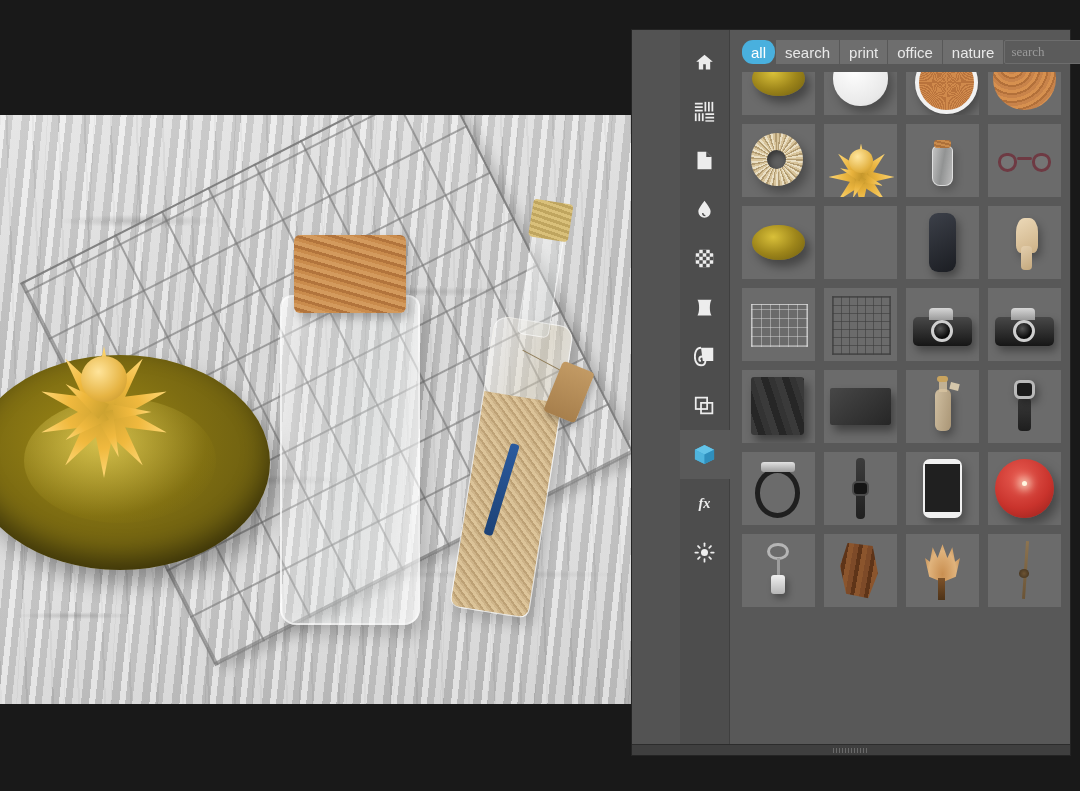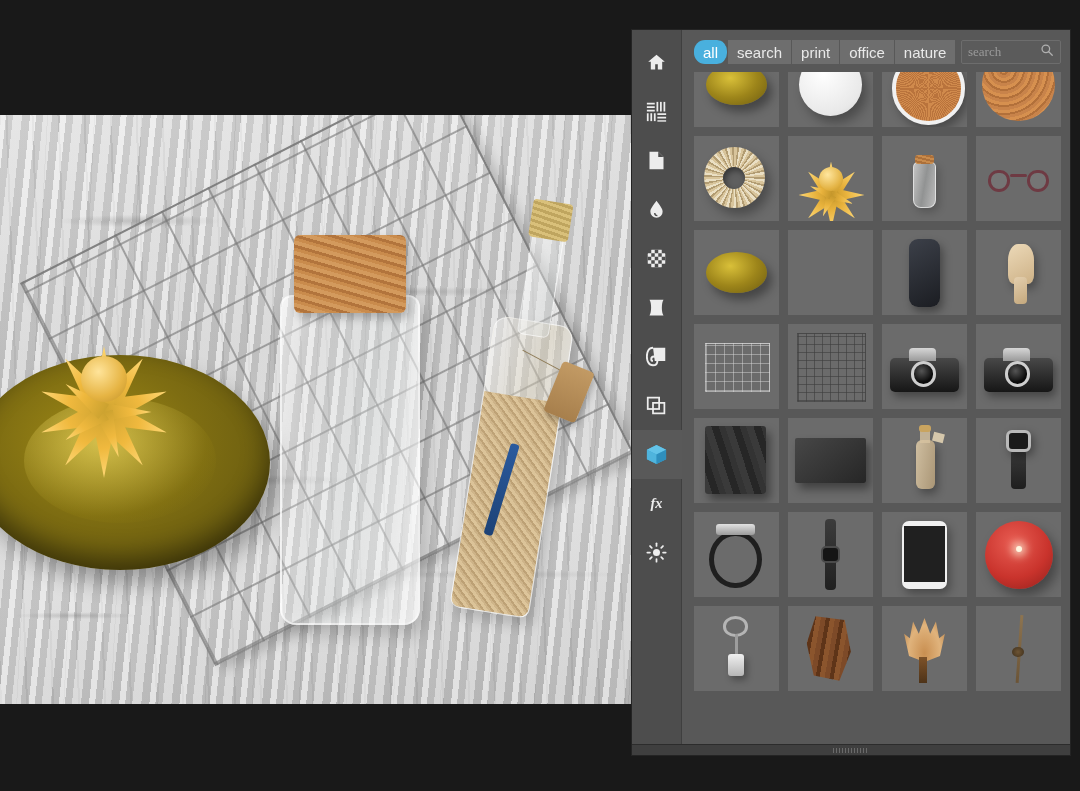--- a/index.html
+++ b/index.html
@@ -142,21 +142,21 @@
   .vdiv { width:1px; height:14px; background:#5a5a5a; align-self:center; margin:0 2px; }
   .burger { display:flex; flex-direction:column; gap:3px; padding:0 8px; }
   .burger span { display:block; width:15px; height:2px; background:#a6a6a6; }
 
   #panel-body { flex: 1 1 auto; display: flex; min-height: 0; }
 
   
   #rail {
     width: 50px; background: #4d4d4d; flex: 0 0 auto;
     display: flex; flex-direction: column; align-items: center;
-    padding-top: 8px; border-right: 1px solid #3f3f3f;
+    padding-top: 8px; border-right: 1px solid #3f3f3f; margin-left: 48px;
   }
   .rail-item {
     width: 50px; height: 49px; display: flex; align-items: center; justify-content: center;
     cursor: pointer;
   }
   .rail-item.active { background: #595959; }
   .rail-item svg { display:block; }
 
   
   #content { flex: 1 1 auto; background: #585858; display: flex; flex-direction: column; min-width:0; }

